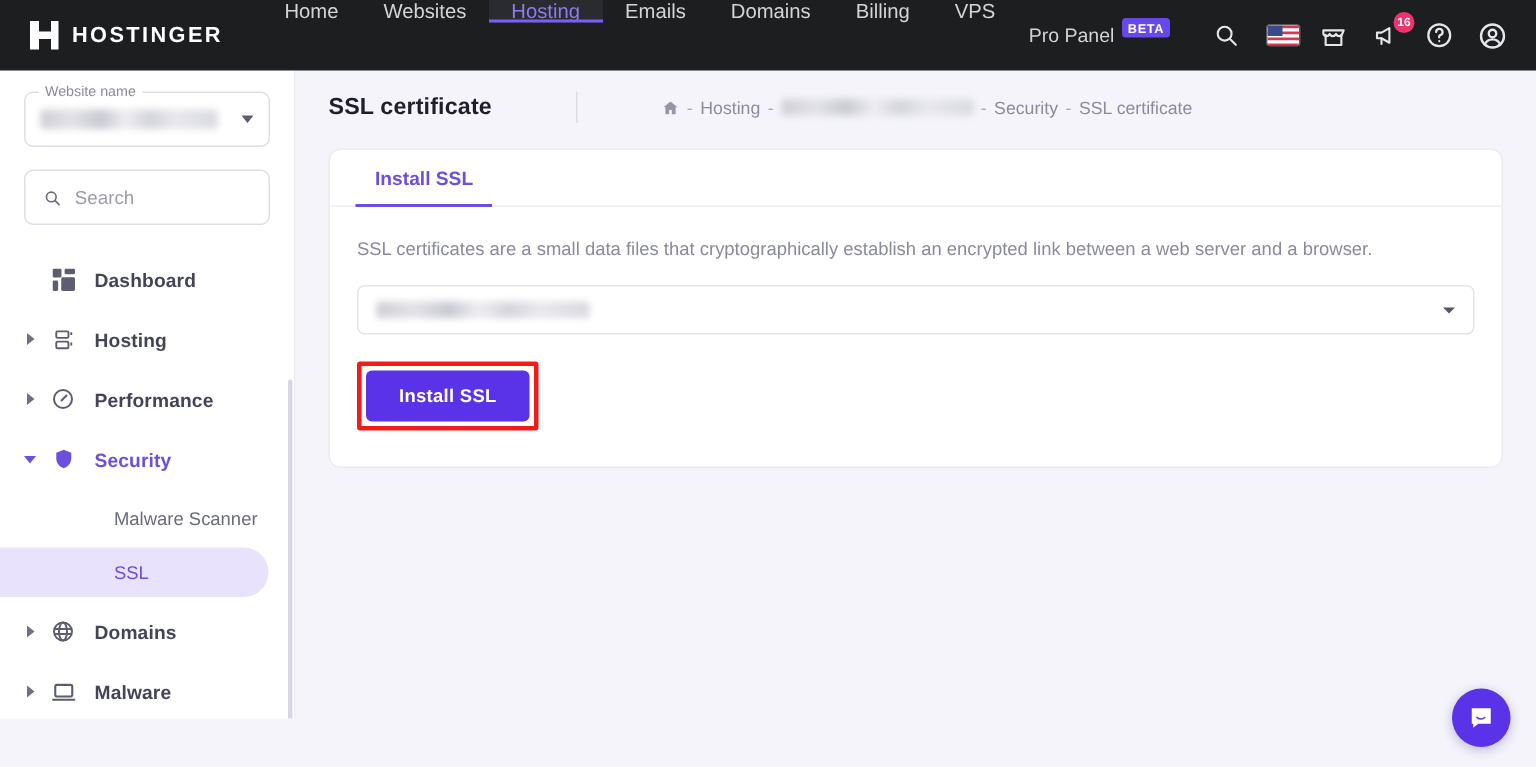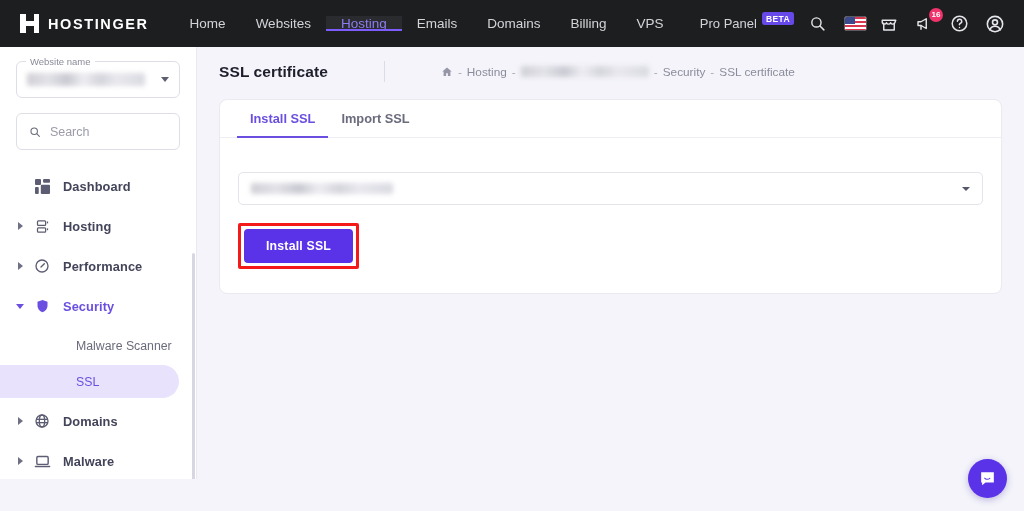--- a/index.html
+++ b/index.html
@@ -28,42 +28,42 @@
   .brand-mark i {
     position: absolute; background: #fff; display: block;
   }
   .brand-mark i.l { left: 0; top: 0; width: 5.5px; height: 19px; }
   .brand-mark i.r { right: 0; top: 0; width: 5.5px; height: 19px; }
   .brand-mark i.m { left: 5px; top: 6.5px; width: 9px; height: 5.5px; }
   .brand-name {
     color: #fff; font-size: 14.5px; font-weight: bold;
     letter-spacing: 1.6px;
   }
-  .navlinks { display: flex; align-items: center; }
+  .navlinks { display: flex; align-items: flex-start; }
   .navlink {
     display: flex; align-items: center;
     padding: 0 15px;
     font-size: 13.5px; color: #D3D4D8;
     cursor: pointer; position: relative;
   }
   .navlink.active {
     color: #8C7CF0; background: #2A2B2E;
   }
   .navlink.active::after {
     content: ""; position: absolute; left: 0; right: 0; bottom: 0;
     height: 2.5px; background: #7C5CFC;
   }
   .nav-right {
     margin-left: auto; display: flex; align-items: center;
     gap: 13px; padding-right: 17px;
   }
   .propanel {
     display: flex; align-items: center; gap: 5px;
     color: #D3D4D8; font-size: 13px; cursor: pointer;
-    margin-right: 2px;
+    margin-right: 16px;
     justify-content: space-between;
   }
   .beta-badge {
     background: #6649E8; color: #fff;
     font-size: 8.5px; font-weight: bold; letter-spacing: .4px;
     padding: 1.5px 4px; border-radius: 2.5px;
     position: relative; top: -5px;
   }
   .nicon {
     width: 22px; height: 22px; position: relative;
@@ -527,26 +527,24 @@
       <span class="dash">-</span>
       <span class="crumb">SSL certificate</span>
     </div>
   </div>
 
   <div class="card">
     <div class="tabs">
       <div class="tab active">
         <span>Install SSL</span>
       </div>
-      <div class="tab">
-        <span>Import SSL</span>
-      </div>
     </div>
 
     <div class="card-body">
+      <p class="desc">SSL certificates are a small data files that cryptographically establish an encrypted link between a web server and a browser.</p>
 
       <div class="select-field">
         <span class="blur-bar sel-blur"></span>
         <span class="sel-caret"></span>
       </div>
 
       <div class="btn-annot">
         <button class="btn-install">Install SSL</button>
       </div>
     </div>

